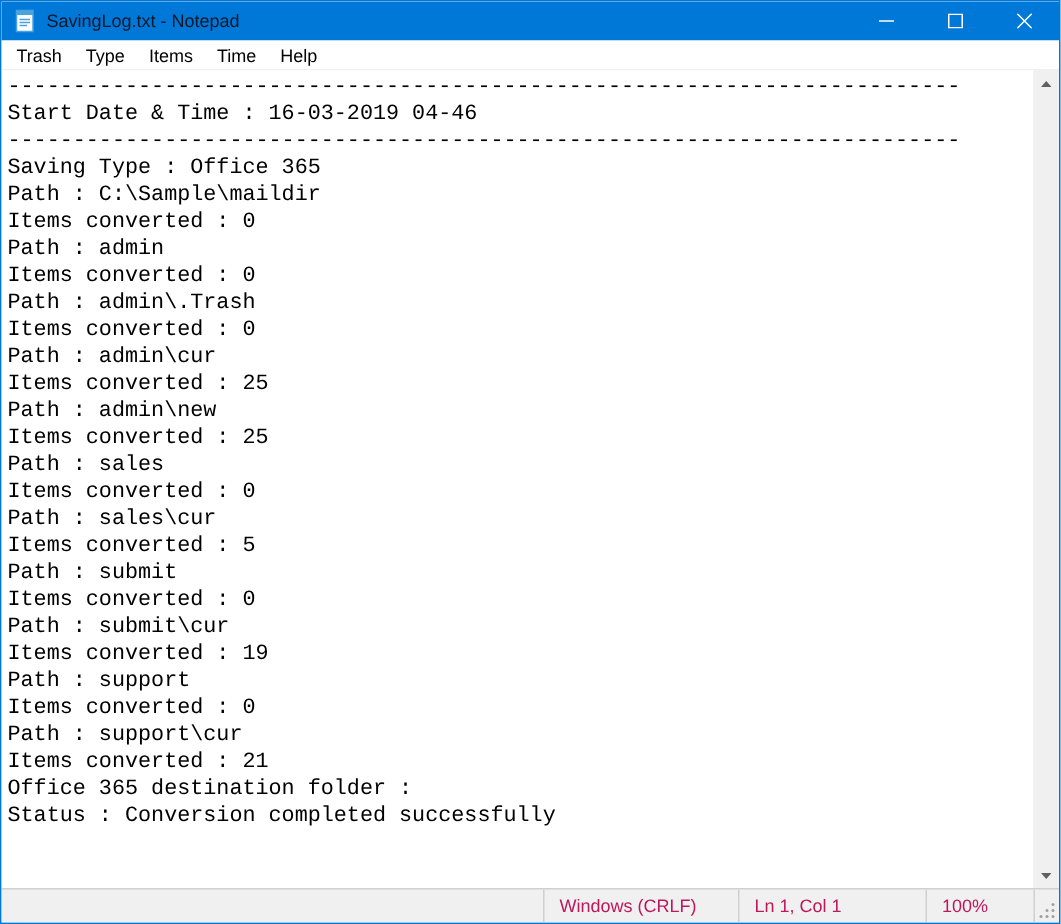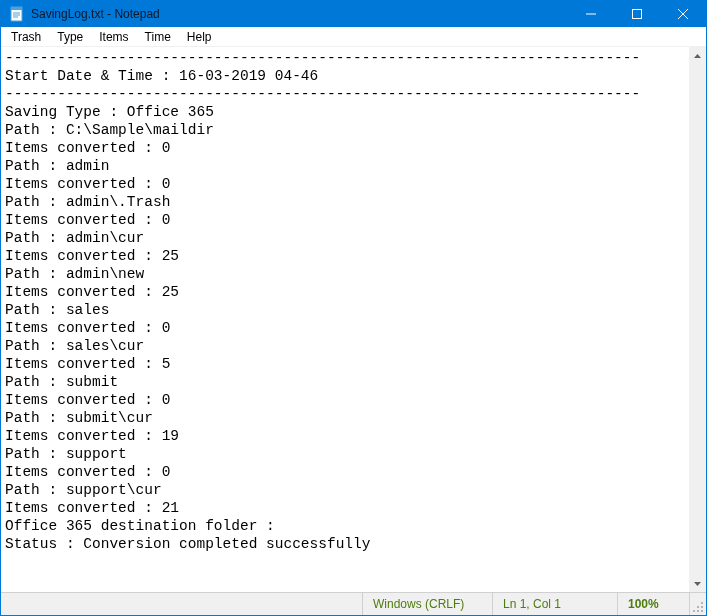--- a/index.html
+++ b/index.html
@@ -83,33 +83,33 @@
       font-size: 9px;
     }
     .sb-track { flex: 1; background: #f0f0f0; }
     .statusbar {
       height: 23px;
       background: #f0f0f0;
       border-top: 1px solid #d0d0d0;
       display: flex;
       align-items: stretch;
       font-size: 12px;
-      color: #4d7c0f;
+      color: #be185d;
     }
     .status-cell {
       border-left: 1px solid #d0d0d0;
       padding: 0 10px;
       display: flex;
       align-items: center;
       white-space: nowrap;
     }
     .status-spacer { flex: 1; }
     .status-cell.enc { width: 130px; }
     .status-cell.pos { width: 125px; }
-    .status-cell.zoom { width: 72px; font-weight: bold; }
+    .status-cell.zoom { width: 72px; }
     .grip {
       width: 17px;
       border-left: 1px solid #d0d0d0;
       display: flex;
       align-items: flex-end;
       justify-content: flex-end;
       padding: 2px;
     }
   </style>
 </head>

